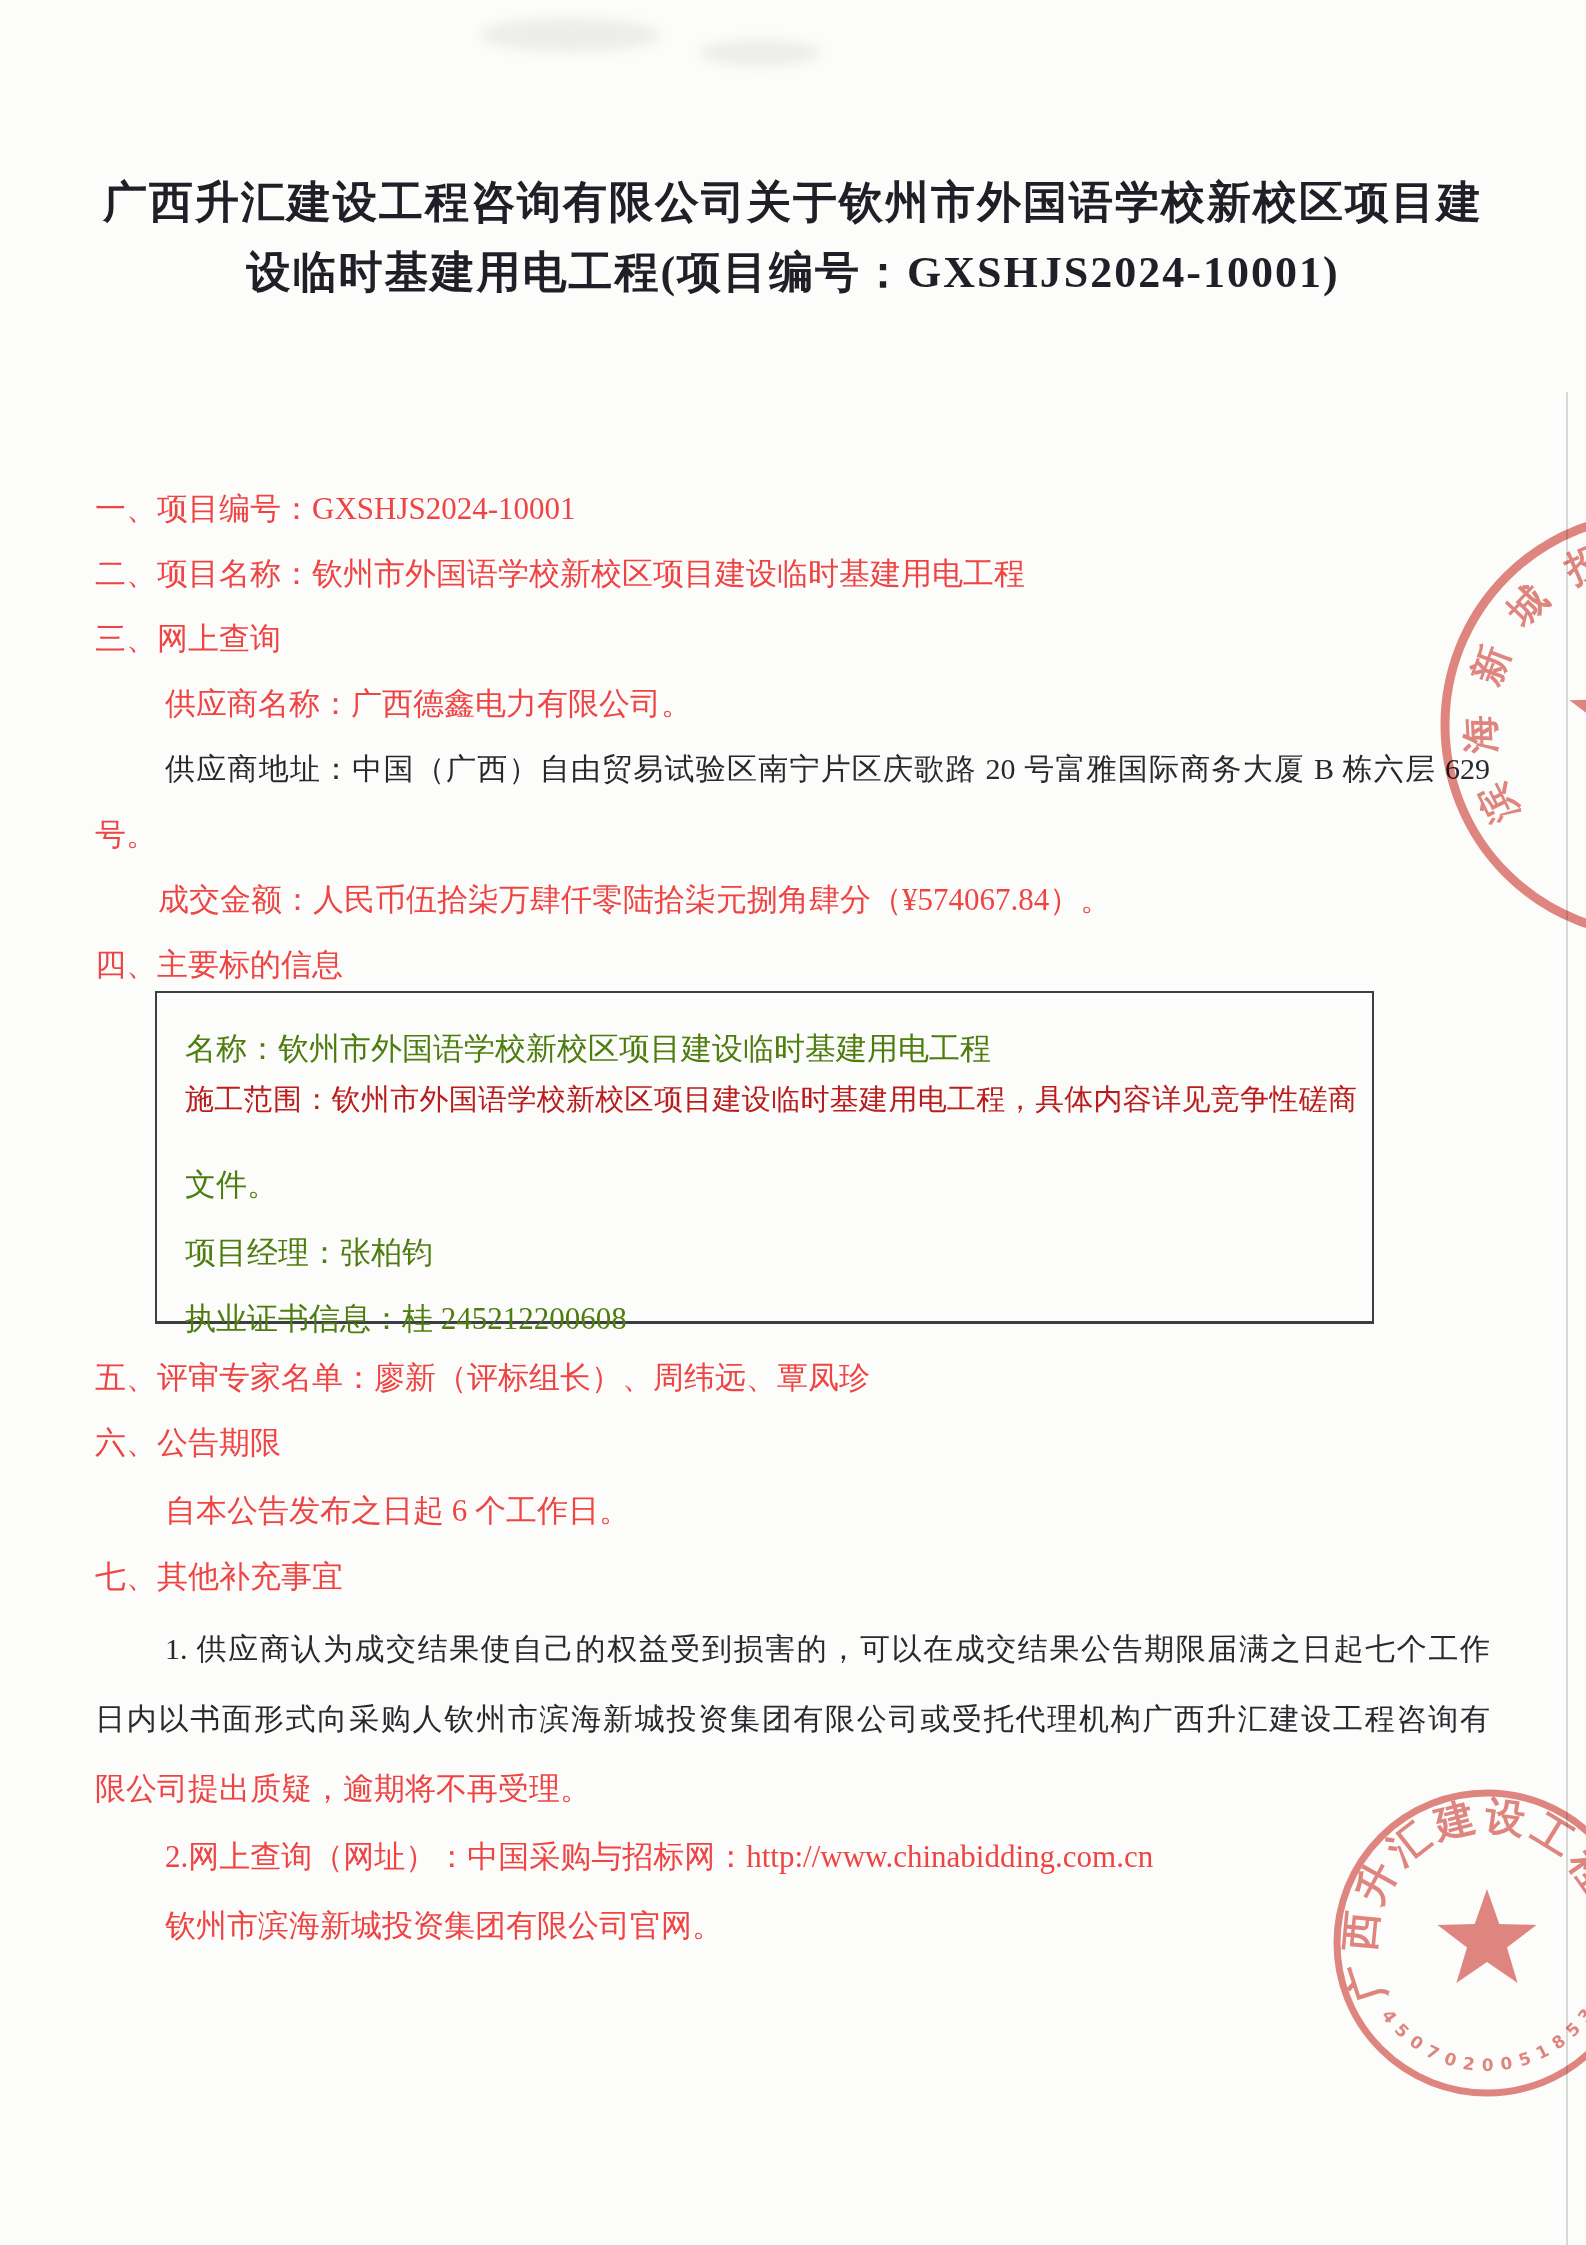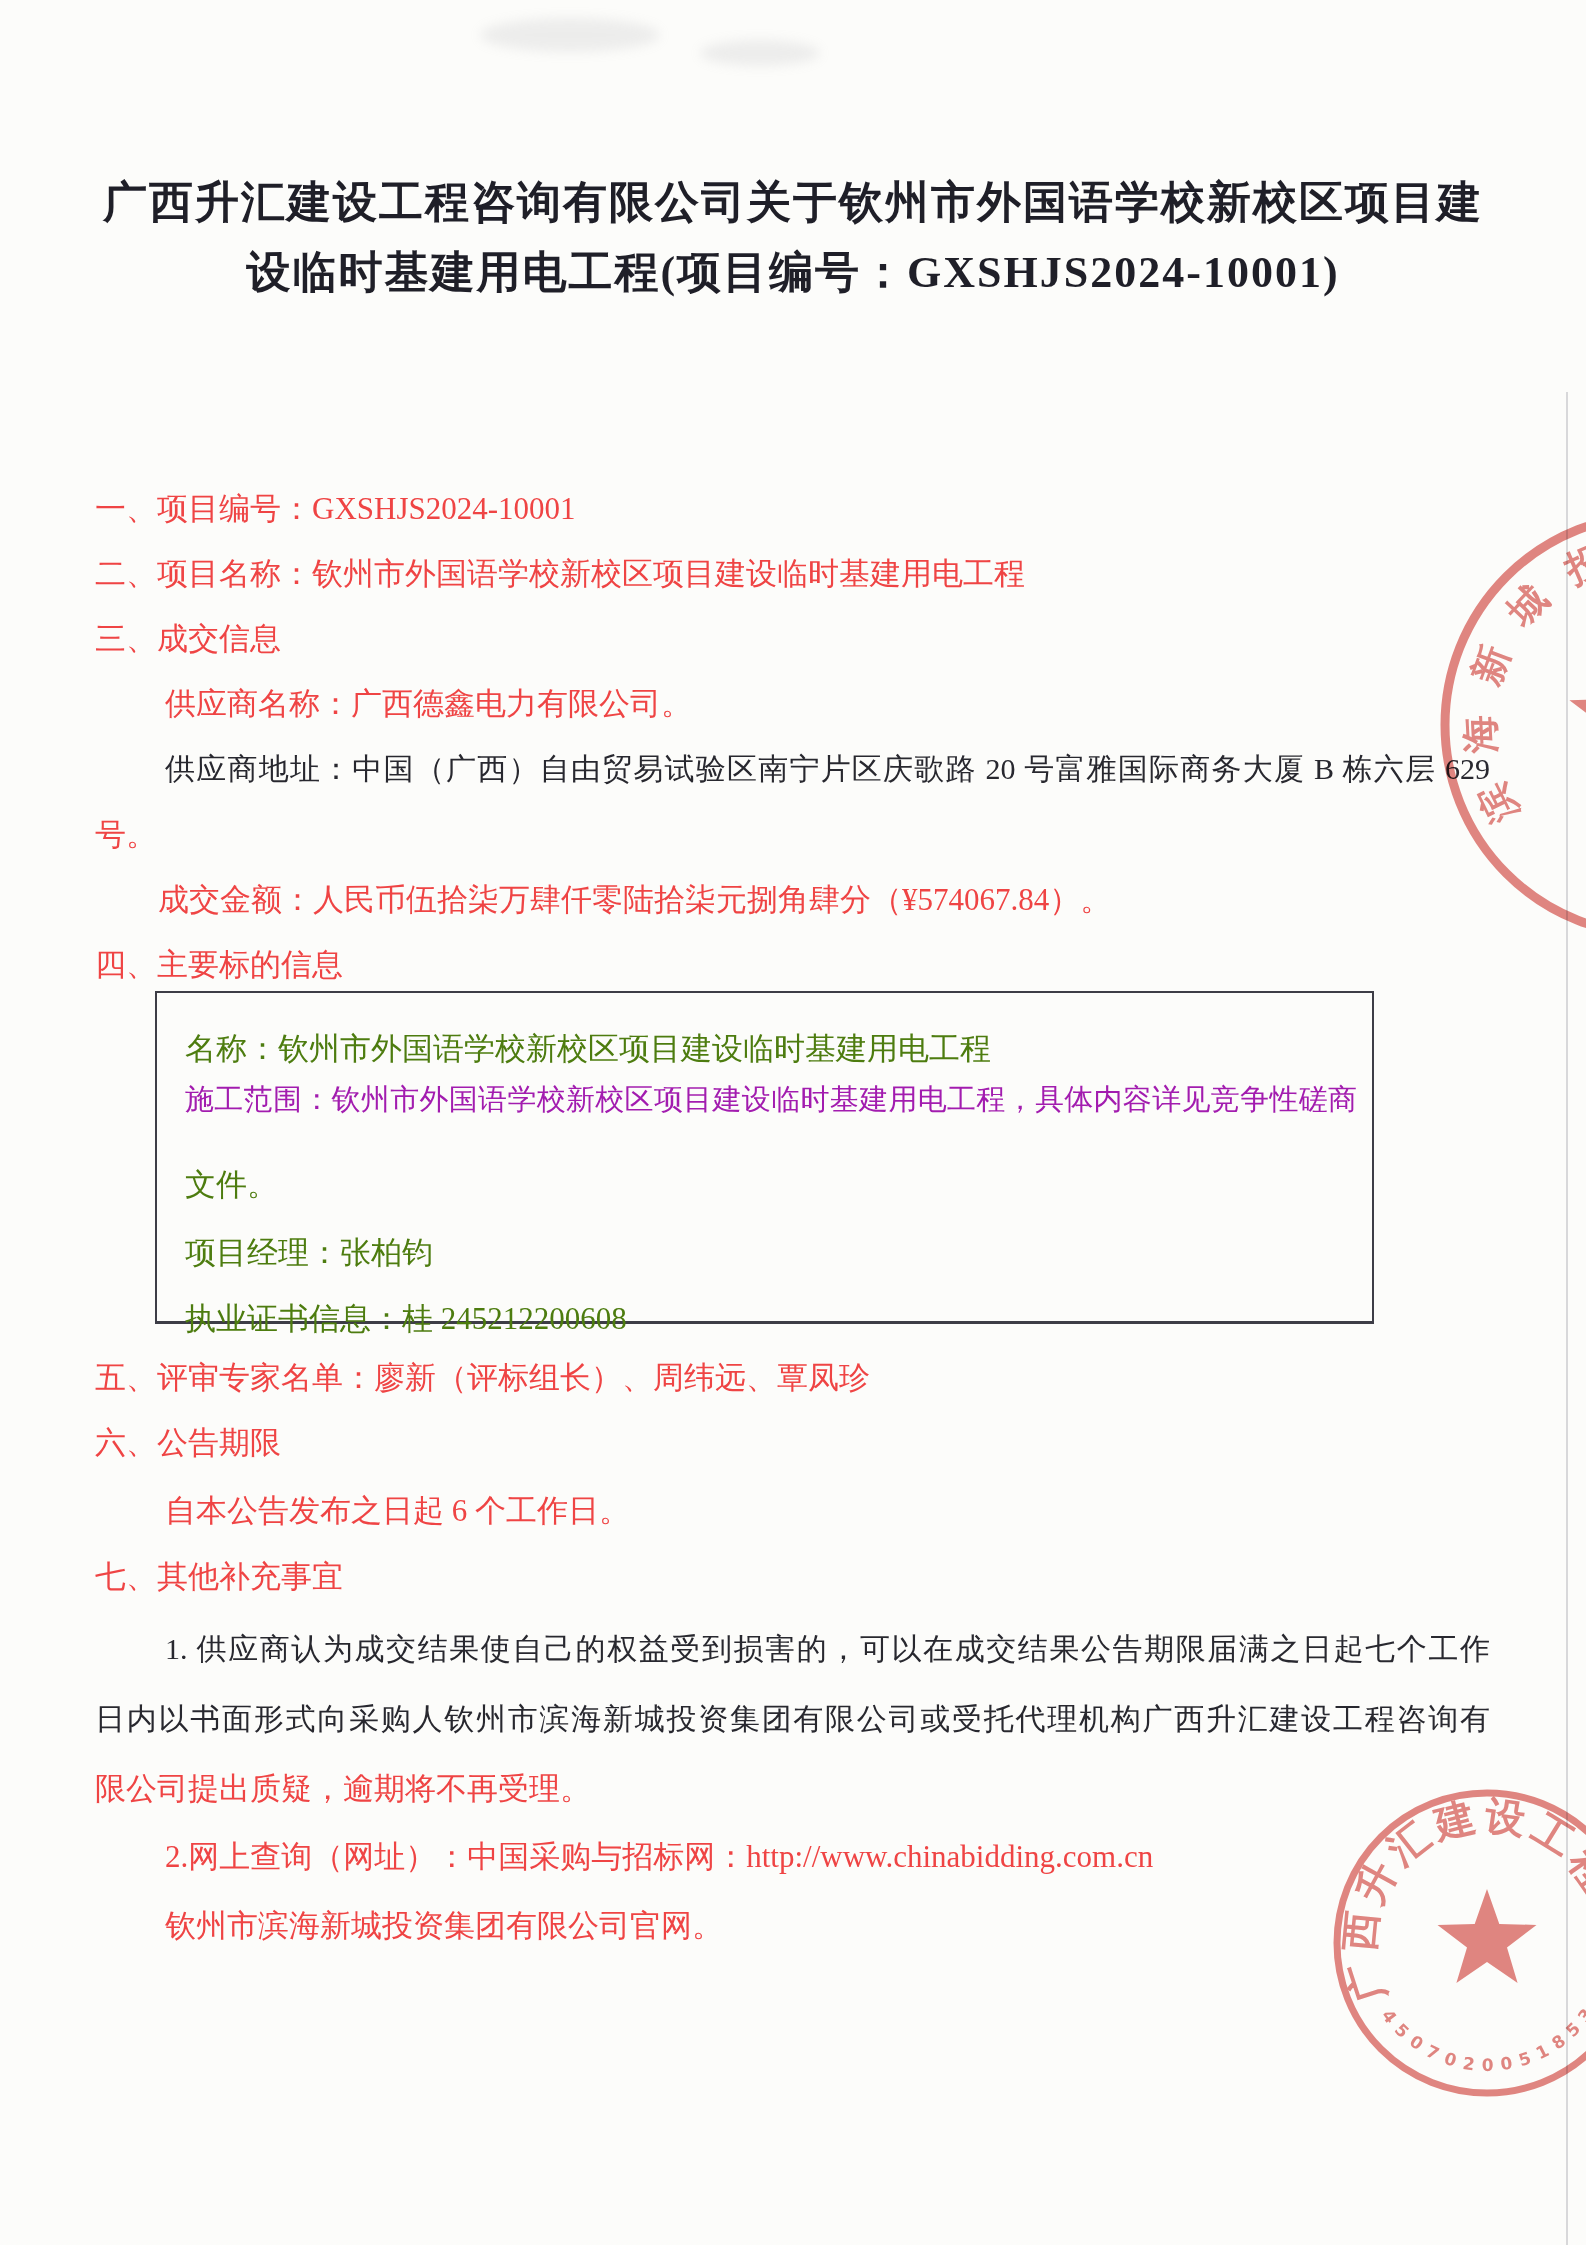--- a/index.html
+++ b/index.html
@@ -63,21 +63,21 @@
   .box-jline{
     position:absolute;
     left:28px;
     width:1172px;
     font-size:29px;
     line-height:44px;
     text-align:justify;
     text-align-last:justify;
     overflow:hidden;
     height:46px;
-    color:#a21caf;
+    color:#b91c1c;
   }
   .stamp{
     position:absolute;
     pointer-events:none;
     mix-blend-mode:multiply;
     opacity:.82;
   }
   .scan-vline{
     position:absolute;
     left:1566px;top:392px;
@@ -102,21 +102,21 @@
   <div class="smudge" style="left:700px;top:40px;width:120px;height:26px;"></div>
   <div class="scan-vline"></div>
 
   <div class="title-wrap">
     <div class="title-line">广西升汇建设工程咨询有限公司关于钦州市外国语学校新校区项目建</div>
     <div class="title-line">设临时基建用电工程(项目编号：GXSHJS2024-10001)</div>
   </div>
 
   <div class="line" style="left:95px;top:486px;">一、项目编号：GXSHJS2024-10001</div>
   <div class="line" style="left:95px;top:551px;">二、项目名称：钦州市外国语学校新校区项目建设临时基建用电工程</div>
-  <div class="line" style="left:95px;top:616px;">三、成交信息</div>
+  <div class="line" style="left:95px;top:616px;">三、网上查询</div>
 
   <div class="line" style="left:165px;top:681px;">供应商名称：广西德鑫电力有限公司。</div>
   <div class="jline" style="left:165px;top:746px;width:1325px;">供应商地址：中国（广西）自由贸易试验区南宁片区庆歌路 20 号富雅国际商务大厦 B 栋六层 629</div>
   <div class="line" style="left:95px;top:812px;">号。</div>
   <div class="line" style="left:158px;top:877px;">成交金额：人民币伍拾柒万肆仟零陆拾柒元捌角肆分（¥574067.84）。</div>
 
   <div class="line" style="left:95px;top:942px;">四、主要标的信息</div>
 
   <div class="target-box">
     <div class="box-line" style="top:16px;">名称：钦州市外国语学校新校区项目建设临时基建用电工程</div>

